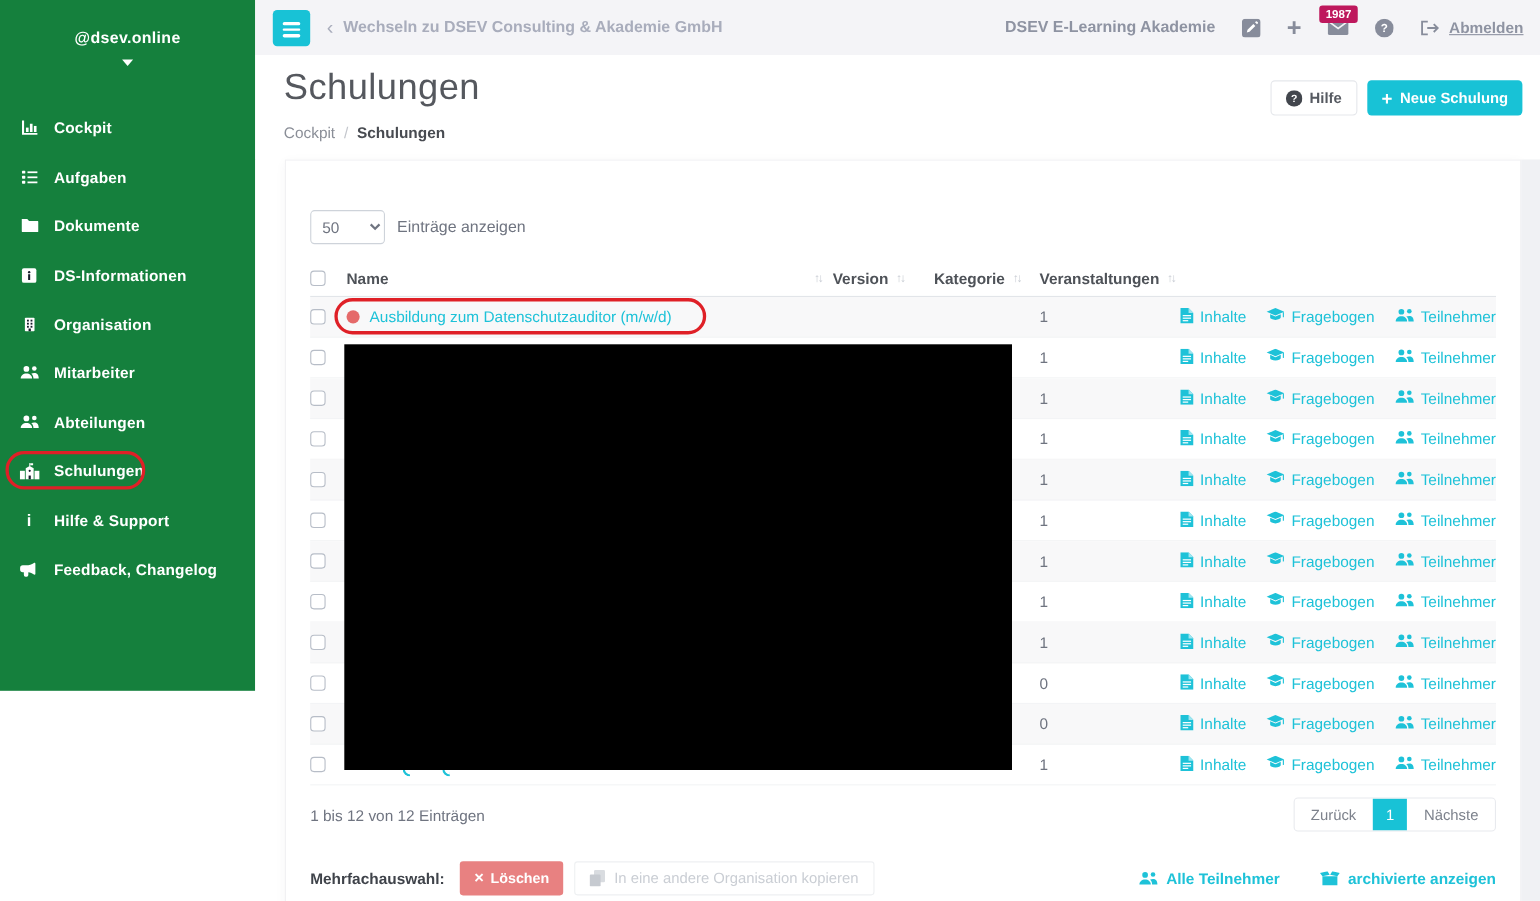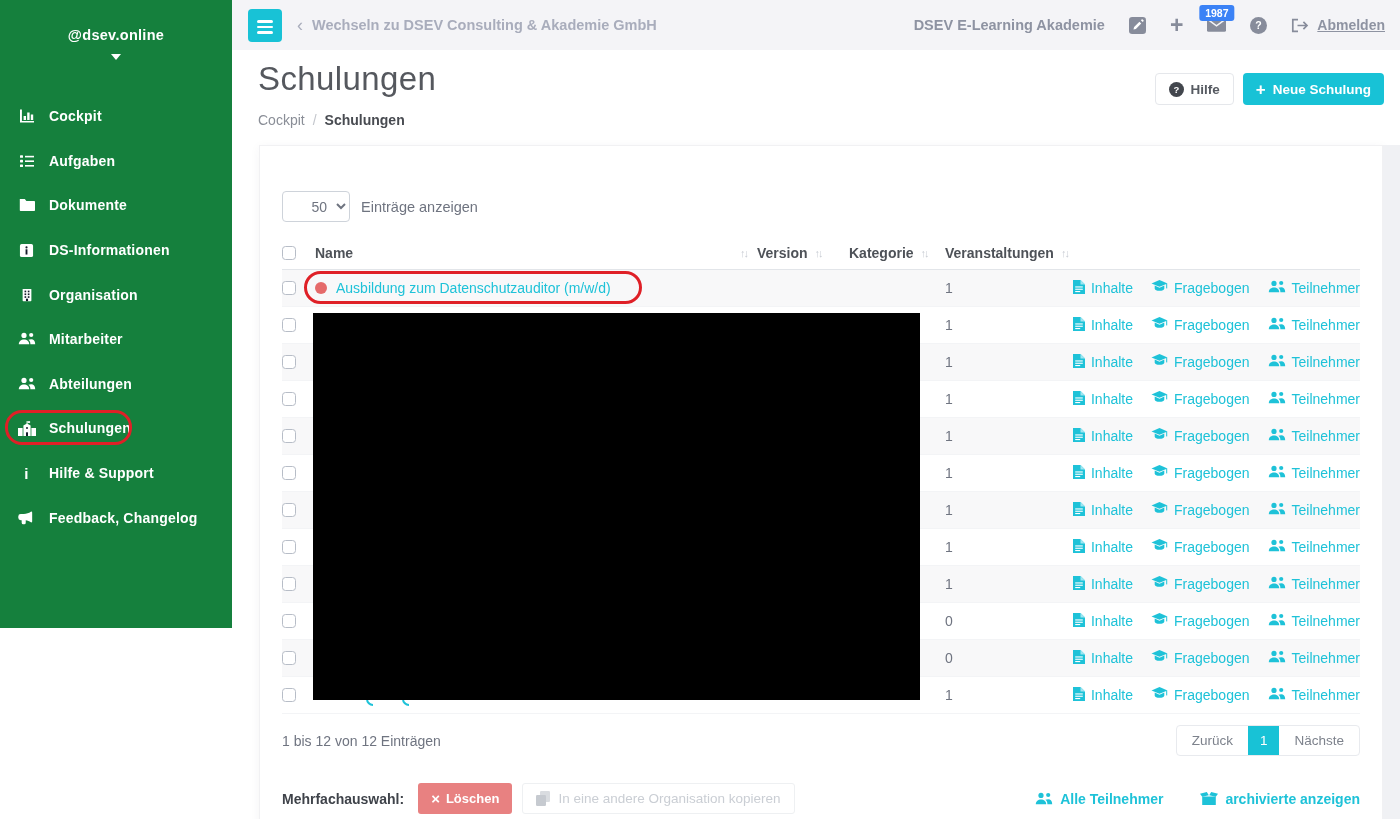--- a/index.html
+++ b/index.html
@@ -21,42 +21,42 @@
   .topbar { position:absolute; left:232px; top:0; width:1168px; height:50px; background:#f4f4f7; display:flex; align-items:center; }
   .hamburger { margin-left:16px; width:34px; height:33px; background:#18c2d6; border:none; border-radius:4px; cursor:pointer; padding-top:7px; }
   .hamburger span { display:block; width:16px; height:2.3px; background:#fff; border-radius:2px; margin:0 auto 3.2px; }
   .backlink { margin-left:15px; display:flex; align-items:center; gap:9px; color:#a9adbc; font-weight:700; font-size:14.5px; }
   .backlink .chev { font-size:18px; line-height:1; font-weight:400; }
   .tb-right { margin-left:auto; display:flex; align-items:center; gap:24px; padding-right:15px; color:#8e93a2; }
   .org-name { font-size:14.5px; font-weight:600; }
   .tb-ico { display:flex; align-items:center; cursor:pointer; background:none; border:none; color:#878c9b; }
   .tb-plus { font-size:23px; font-weight:600; color:#878c9b; line-height:1; }
   .mail-wrap { position:relative; }
-  .mail-badge { position:absolute; left:50%; transform:translateX(-50%); top:-13px; background:#3b82f6; color:#fff; font-size:10.5px; font-weight:700; padding:2px 6px; border-radius:3px; white-space:nowrap; }
+  .mail-badge { position:absolute; left:50%; transform:translateX(-50%); top:-13px; background:#be185d; color:#fff; font-size:10.5px; font-weight:700; padding:2px 6px; border-radius:3px; white-space:nowrap; }
   .logout { display:flex; align-items:center; gap:8px; font-size:14px; font-weight:700; color:#8e93a2; cursor:pointer;text-decoration:underline; }
 
   
   .page-head { position:absolute; left:232px; top:50px; width:1168px; height:95px; background:#fff; }
   .page-title { position:absolute; left:26px; top:10px; font-size:33px; font-weight:500; color:#55585e; letter-spacing:.4px; }
   .breadcrumb { position:absolute; left:26px; top:62px; display:flex; gap:8px; font-size:14px; color:#8a8e97; }
   .crumb-sep { color:#c3c6cc; }
   .crumb-active { color:#484b51; font-weight:700; }
   .head-buttons { position:absolute; right:16px; top:23px; display:flex; gap:9px; }
   .btn { display:flex; align-items:center; gap:7px; height:32px; padding:0 13px; border-radius:4px; font-size:13.5px; font-weight:600; cursor:pointer; border:none; font-family:inherit; }
   .btn-help { background:#fff; border:1px solid #e5e7eb; color:#565a61; }
   .btn-new { background:#18c2d6; color:#fff; }
   .btn-new .plus { font-size:17px; font-weight:700; line-height:1; }
 
   
   .content { position:absolute; left:232px; top:145px; width:1168px; height:674px; background:#fff; }
   .scroll-strip { position:absolute; right:0; top:0; width:17px; height:674px; background:#f0f1f4; }
   .card { position:absolute; left:27px; top:0; width:1124px; height:700px; background:#fff; border:1px solid #f1f1f3; box-shadow:0 2px 10px rgba(50,50,70,.05); padding:45px 22px 0; }
 
   .controls { display:flex; align-items:center; height:31px; margin-bottom:14px; }
-  .len-select { width:68px; height:31px; border:1px solid #ced3da; border-radius:4px; color:#6f7480; font-size:14px; font-family:inherit; padding:0 6px; background:#fff;text-align:right; }
+  .len-select { width:68px; height:31px; border:1px solid #ced3da; border-radius:4px; color:#6f7480; font-size:14px; font-family:inherit; padding:0 6px; background:#fff; }
   .len-label { margin-left:11px; font-size:14.5px; color:#6f7480; }
   .search-wrap { margin-left:auto; display:flex; align-items:center; gap:13px; }
   .search-label { font-size:14.5px; color:#6f7480; }
   .search-input { width:167px; height:31px; border:1px solid #e6e8ec; border-radius:3px; padding:0 8px; font-family:inherit; font-size:14px; color:#555; }
 
   .thead { display:flex; align-items:center; height:34px; border-bottom:1px solid #e2e5e9; font-size:14px; font-weight:700; color:#4e5258; }
   .trow { display:flex; align-items:center; height:37px; border-bottom:1px solid #f3f4f6; font-size:14px; color:#6f7480; }
   .trow.stripe { background:#f8f8f9; }
   .col-cb { width:33px; display:flex; align-items:center; }
   .col-name { flex:1; display:flex; align-items:center; gap:9px; min-width:0; }

